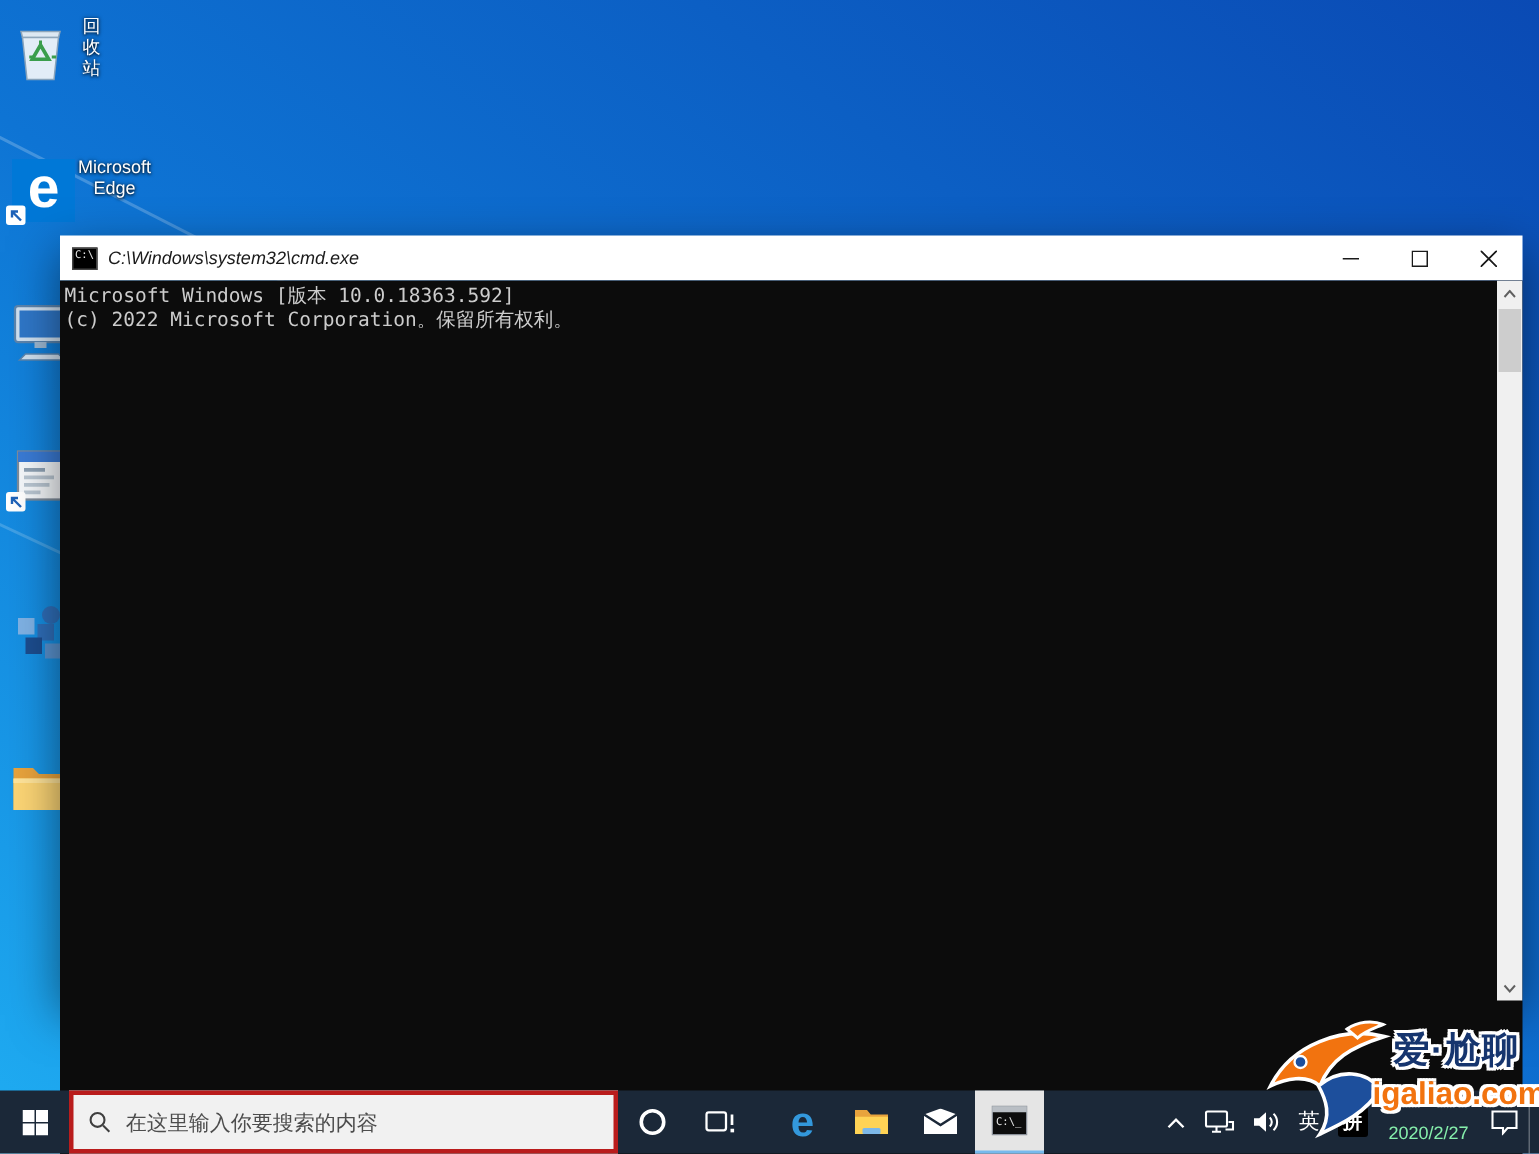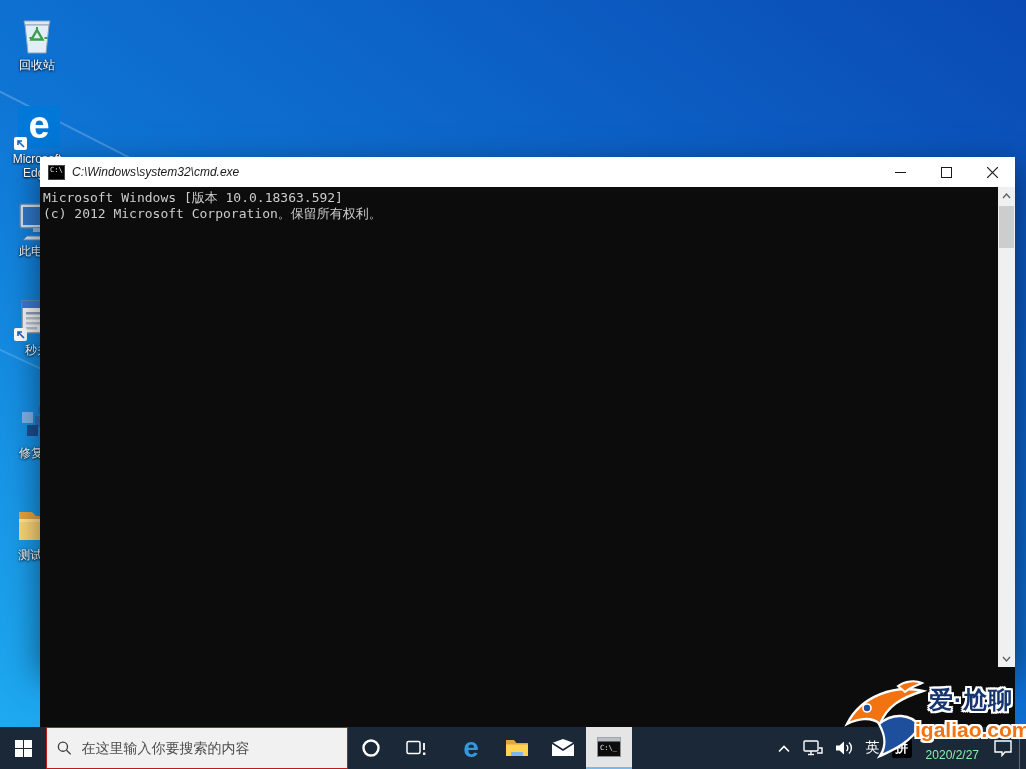--- a/index.html
+++ b/index.html
@@ -6,22 +6,22 @@
   html,body { width:1026px; height:769px; overflow:hidden; font-family:"Liberation Sans", sans-serif; }
 
   .desktop { position:absolute; inset:0; width:1026px; height:769px;
     background:linear-gradient(to top right, #1fadf2 0%, #0e74d4 45%, #0a4ab4 100%); }
   .beam { position:absolute; left:-60px; top:60px; width:620px; height:2px;
     background:rgba(255,255,255,0.22); transform:rotate(27deg); transform-origin:left top; }
   .beam2 { position:absolute; left:-40px; top:330px; width:500px; height:1.5px;
     background:rgba(255,255,255,0.18); transform:rotate(25deg); transform-origin:left top; }
 
   
-  .dicon { position:absolute; left:4px; width:66px; display:flex; flex-direction:column;
-    align-items:center; gap:2px; z-index:2; }
+  .dicon { position:absolute; left:4px; width:66px; display:flex; flex-direction:row;
+    gap:2px; z-index:2; }
   .dicon .ic { width:46px; height:46px; position:relative; }
   .dicon .lbl { font-size:12px; line-height:14px; color:#fff; text-align:center;
     text-shadow:0 1px 2px rgba(0,0,0,.9), 0 0 3px rgba(0,0,0,.55); max-width:66px; }
   .badge { position:absolute; left:0; bottom:0; width:13px; height:13px; background:#fff;
     border-radius:2px; display:flex; align-items:center; justify-content:center; }
 
   
   .cmd-window { position:absolute; left:40px; top:157px; width:975px; height:510px; z-index:10;
     box-shadow:0 10px 30px rgba(0,0,0,.5); }
   .titlebar { height:30px; background:#ffffff; display:flex; align-items:center; padding-left:8px; }
@@ -37,22 +37,22 @@
   .vscroll { position:absolute; top:0; right:0; width:17px; height:480px; background:#f0f0f0;
     display:flex; flex-direction:column; align-items:center; }
   .vthumb { position:absolute; top:19px; left:1px; width:15px; height:42px; background:#cdcdcd; }
   .varrow { height:17px; display:flex; align-items:center; justify-content:center; }
   .varrow.down { position:absolute; bottom:0; }
 
   
   .taskbar { position:absolute; left:0; bottom:0; width:1026px; height:42px; background:#1b2838;
     display:flex; align-items:stretch; z-index:20; }
   .tb-btn { width:46px; display:flex; align-items:center; justify-content:center; flex:0 0 auto; }
-  .tb-search { width:302px; flex:0 0 auto; background:#f1f1f1; display:flex; align-items:center;
-    padding:0 10px; gap:10px; border:1px solid #b91c1c; }
+  .tb-search { width:366px; flex:0 0 auto; background:#f1f1f1; display:flex; align-items:center;
+    padding:0 10px; gap:10px; border:3px solid #b91c1c; }
   .tb-search input { border:none; outline:none; background:transparent; font-size:14px;
     color:#3f3f3f; width:100%; font-family:"Liberation Sans", sans-serif; }
   .tb-search input::placeholder { color:#4d4d4d; opacity:1; }
   .tb-app-cmd { background:#e5e5e5; border-bottom:2px solid #76b9ed; }
   .tray { margin-left:auto; display:flex; align-items:center; flex:0 0 auto; }
   .tray-item { height:42px; display:flex; align-items:center; justify-content:center; padding:0 6px; }
   .ime-lang { color:#fff; font-size:14px; }
   .ime-mode { width:20px; height:20px; background:#000; color:#fff; font-size:13px; font-weight:bold;
     display:flex; align-items:center; justify-content:center; border-radius:2px; }
   .tray-clock { display:flex; flex-direction:column; align-items:flex-end; justify-content:center;
@@ -179,21 +179,21 @@
           </svg>
       </div>
       <div class="cap-btn">
         <svg width="11" height="11" viewBox="0 0 11 11">
             <path d="M0,0 L11,11 M11,0 L0,11" stroke="#1a1a1a" stroke-width="1.2"></path>
           </svg>
       </div>
     </div>
     <div class="terminal">
       <div class="term-line">Microsoft Windows [版本 10.0.18363.592]</div>
-      <div class="term-line">(c) 2012 Microsoft Corporation。保留所有权利。</div>
+      <div class="term-line">(c) 2022 Microsoft Corporation。保留所有权利。</div>
       <div class="term-line"></div>
       <div class="vscroll">
         <div class="varrow up">
           <svg width="9" height="6" viewBox="0 0 9 6">
               <path d="M1,5 L4.5,1 L8,5" fill="none" stroke="#606060" stroke-width="1.3"></path>
             </svg>
         </div>
         <div class="vthumb"></div>
         <div class="varrow down">
           <svg width="9" height="6" viewBox="0 0 9 6">

